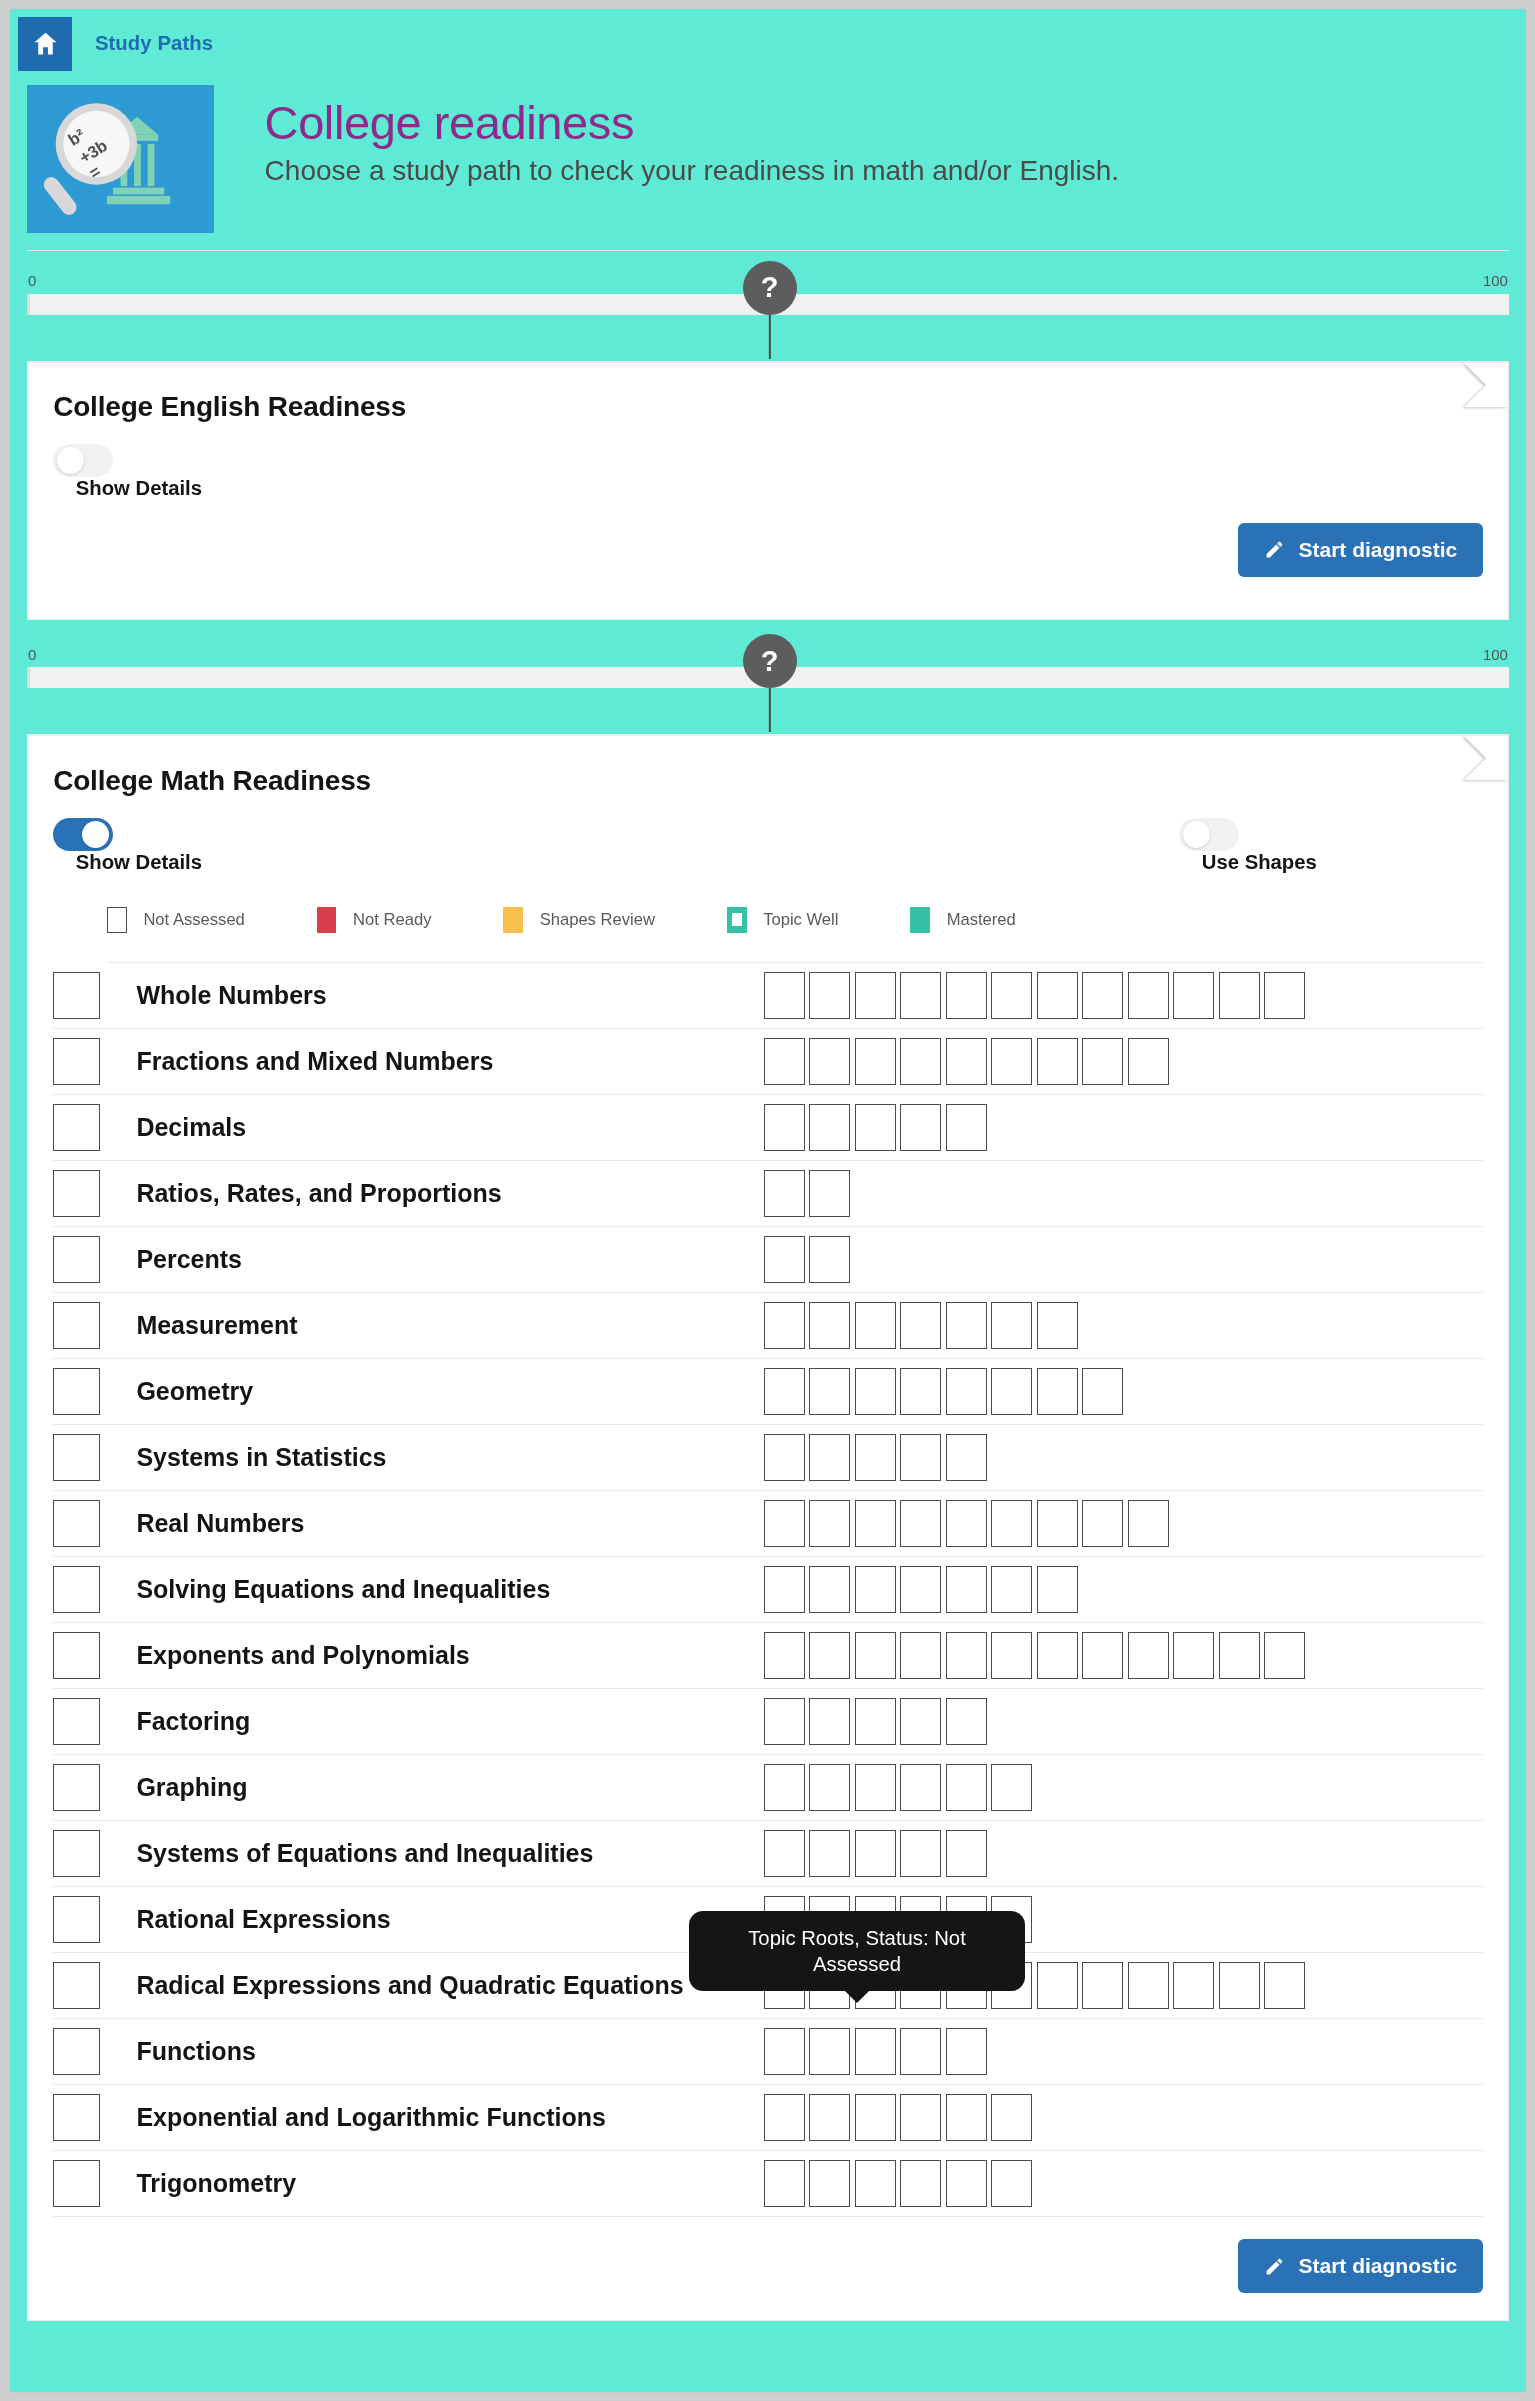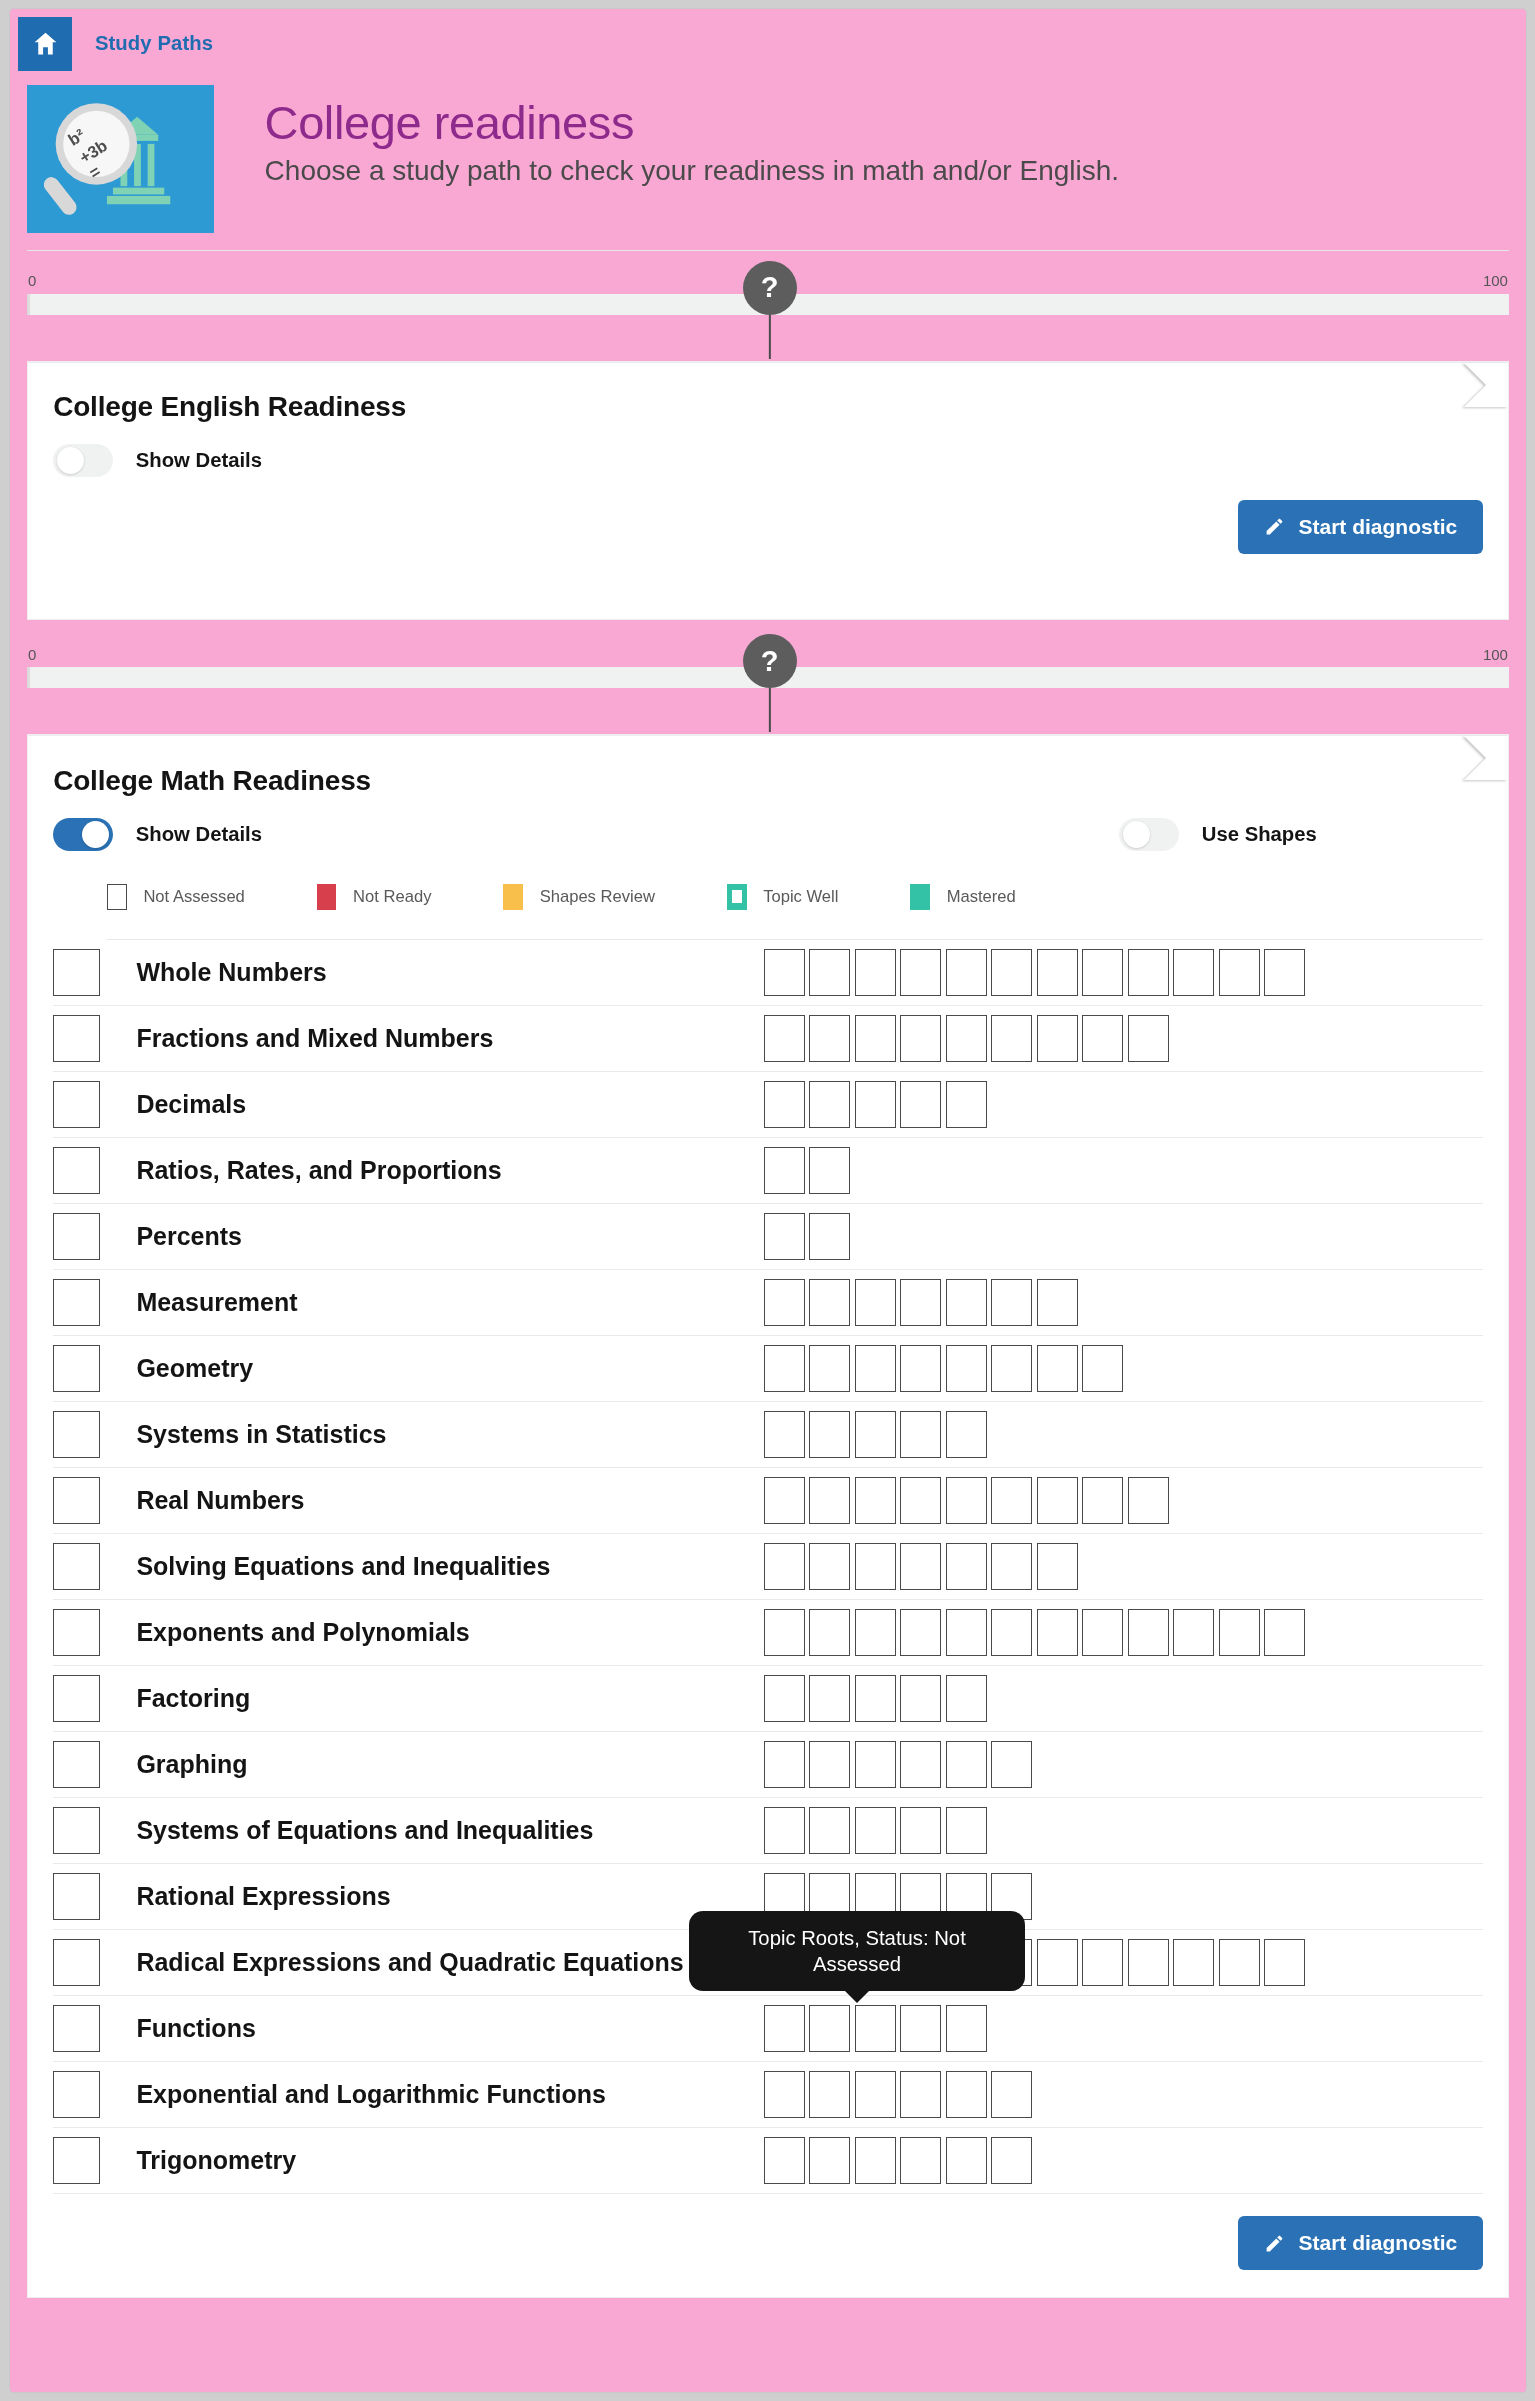--- a/index.html
+++ b/index.html
@@ -12,21 +12,21 @@
     position: relative;
     width: 1536px;
     height: 2401px;
     background: #cfcfcf;
     overflow: hidden;
   }
   .app-frame {
     position: absolute;
     left: 9px; top: 7.5px;
     width: 1518px; height: 2385px;
-    background: #f9a8d4;
+    background: #5eead4;
     border: 1.5px solid #c9c9c9;
     border-radius: 4.5px;
     overflow: hidden;
   }
 
   
   .topbar {
     display: flex;
     align-items: stretch;
     height: 69px;
@@ -153,21 +153,21 @@
     font-weight: bold;
     color: #141414;
     margin: 6px 0 21px 0;
     letter-spacing: -0.2px;
   }
 
   
   .toggle-row {
     display: flex; align-items: center;
   }
-  .toggle-group { display: flex; align-items: center; }
+  .toggle-group { display: flex; align-items: flex-start; flex-direction: column; }
   .switch {
     width: 60px; height: 33px;
     border-radius: 16.6px;
     background: #f0f1f1;
     position: relative;
     flex: 0 0 auto;
     cursor: pointer;
   }
   .switch .knob {
     position: absolute;

